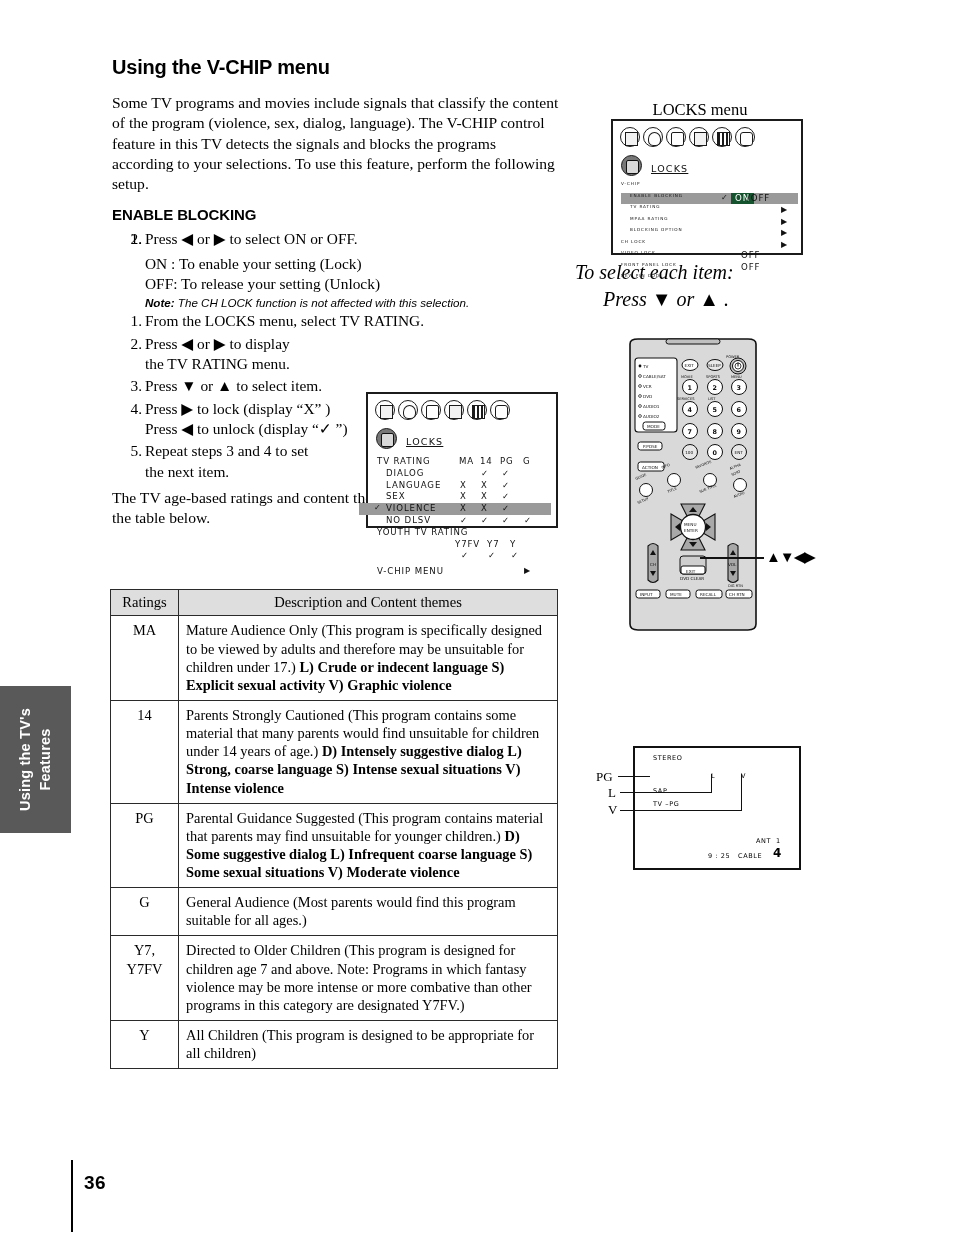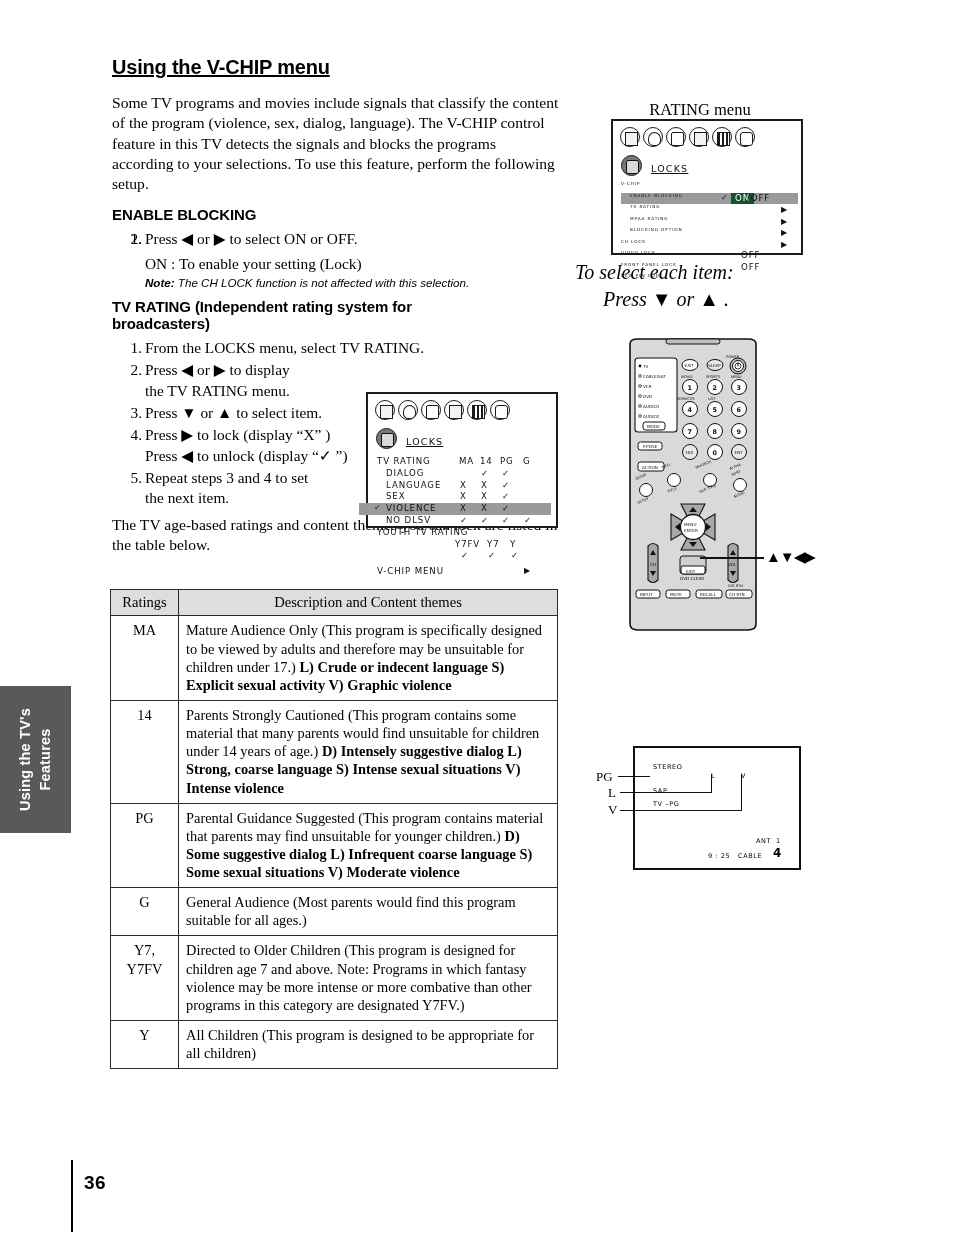--- a/index.html
+++ b/index.html
@@ -62,21 +62,20 @@
     left: 112px; top: 56px;
     width: 448px;
   }
 
   h1.title {
     font-family: "Liberation Sans", sans-serif;
     font-size: 20px;
     font-weight: bold;
     margin: 0 0 14px 0;
     letter-spacing: -0.2px;
-    text-decoration: underline;
   }
 
   p.body {
     font-size: 15.6px;
     line-height: 1.30;
     margin: 0 0 12px 0;
   }
 
   h2.sec {
     font-family: "Liberation Sans", sans-serif;
@@ -313,29 +312,26 @@
     <ol class="steps">
       <li>
         <span class="num">1.</span>
       </li>
       <li>
         <span class="num">2.</span>
         <span>Press ◀ or ▶ to select ON or OFF.</span>
       </li>
     </ol>
     <div class="sub">ON : To enable your setting (Lock)</div>
+    <div class="sub2">OFF: To release your setting (Unlock)</div>
     <div class="note">
       <b>Note:</b>
       <span>The CH LOCK function is not affected with this selection.</span>
     </div>
 
-    <h2 class="sec">
-      <span>TV RATING (Independent rating system for</span><br>
-      <span>broadcasters)</span>
-    </h2>
 
     <ol class="steps">
       <li>
         <span class="num">1.</span>
         <span>From the LOCKS menu, select TV RATING.</span>
       </li>
       <li>
         <span class="num">2.</span>
         <span>Press ◀ or ▶ to display</span><br>
         <span>the TV RATING menu.</span>
@@ -495,21 +491,21 @@
       </tr>
       <tr>
         <td class="rat">Y</td>
         <td class="desc">
           <span>All Children (This program is designed to be appropriate for all children)</span>
         </td>
       </tr>
     </tbody>
   </table>
 
-  <div class="locks-caption">RATING menu</div>
+  <div class="locks-caption">LOCKS menu</div>
 
   <div class="osd" style="left:611px; top:119px; width:192px; height:136px;">
     <div class="osd-iconrow">
       <div class="osd-ic i1"></div>
       <div class="osd-ic i2"></div>
       <div class="osd-ic i3"></div>
       <div class="osd-ic i4"></div>
       <div class="osd-ic i5"></div>
       <div class="osd-ic i6"></div>
     </div>
@@ -716,21 +712,21 @@
       <rect x="108" y="252" width="26" height="8" rx="2.5" class="rbtn"></rect>
       <text x="111" y="257.8" class="lbl">CH RTN</text>
     </svg>
   </div>
 
   <div class="arrow-lead"></div>
   <div class="arrows-note">▲▼◀▶</div>
 
 
   <div class="tvscreen">
-    <span class="tvs-t" style="left:18px;top:15px;">STEREO</span>
+    <span class="tvs-t" style="left:18px;top:6px;">STEREO</span>
     <span class="tvs-t" style="left:18px;top:15px;margin-top:24px;">SAP</span>
     <span class="tvs-t" style="left:18px;top:24px;margin-top:28px;">TV –PG</span>
     <span class="tvs-t" style="left:76px;top:24px;">L</span>
     <span class="tvs-t" style="left:106px;top:24px;">V</span>
     <span class="tvs-t" style="left:121px;top:89px;">ANT</span>
     <span class="tvs-t" style="left:141px;top:89px;">1</span>
     <span class="tvs-t" style="left:73px;top:104px;">9 : 25</span>
     <span class="tvs-t" style="left:103px;top:104px;">CABLE</span>
     <span class="tvs-t" style="left:138px;top:98px;font-size:12px;font-weight:bold;">4</span>
   </div>

